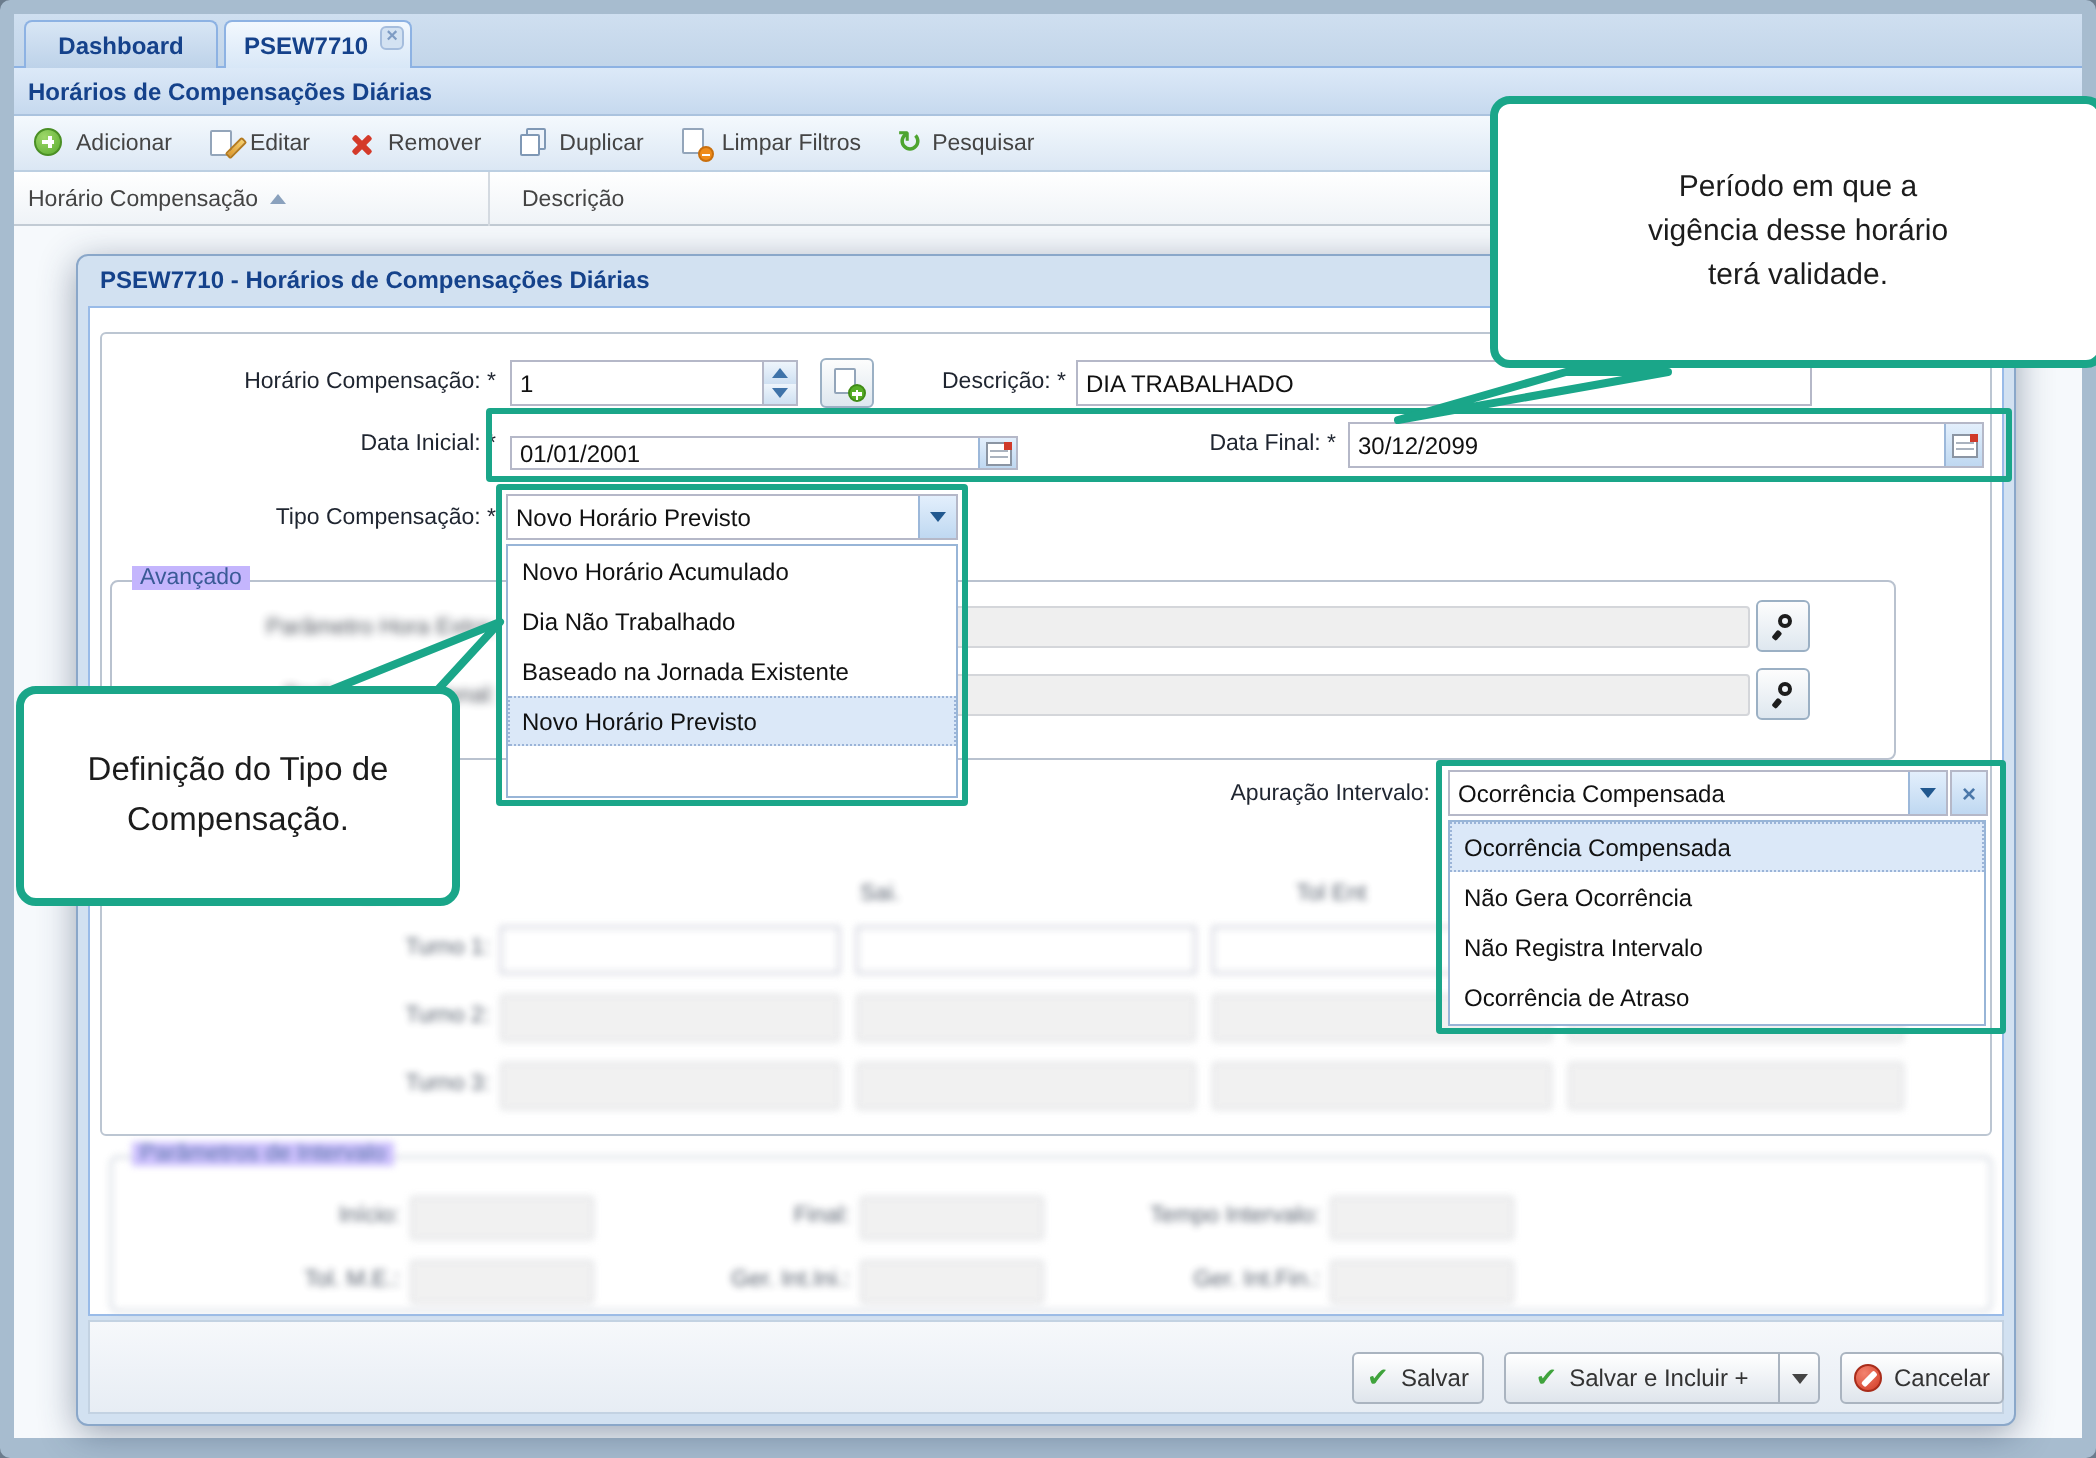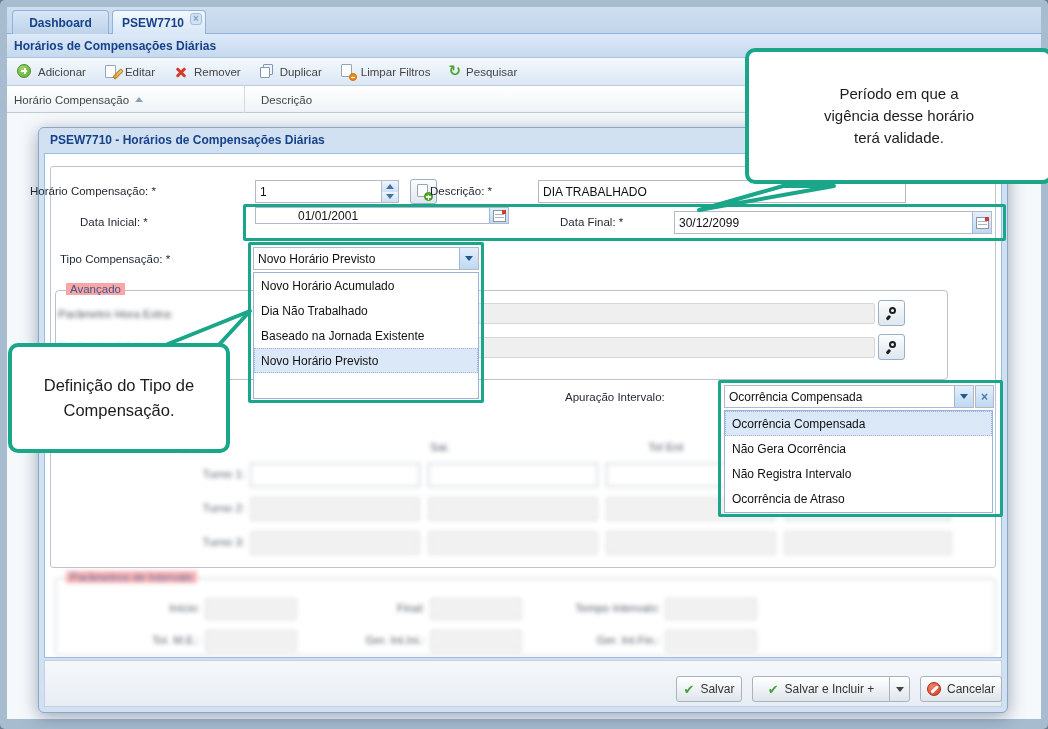--- a/index.html
+++ b/index.html
@@ -27,33 +27,33 @@
   .gbody{position:absolute;left:7px;top:113px;width:1034px;height:606px;background:#f6f9fc;}
   
   .dlg{position:absolute;left:38px;top:127px;width:970px;height:586px;background:#d2e1f1;border:1px solid #8aa7c9;
        border-radius:6px;box-shadow:0 4px 18px rgba(40,60,90,.45);}
   .dtitle{position:absolute;left:38px;top:127px;width:970px;height:26px;color:#15428b;font-weight:bold;font-size:12px;
        display:flex;align-items:center;padding-left:12px;}
   .dbody{position:absolute;left:44px;top:153px;width:958px;height:505px;background:#fff;border:1px solid #99bbe8;}
   .ipanel{position:absolute;left:50px;top:166px;width:946px;height:402px;background:#fff;border:1px solid #bcc6d2;border-radius:3px;}
   .dfoot{position:absolute;left:44px;top:660px;width:958px;height:47px;background:linear-gradient(#f6f8fb,#e7edf4);border:1px solid #c3d2e2;border-top:1px solid #c3d2e2;}
   
-  .lbl{position:absolute;font-size:11.5px;color:#1f2530;white-space:nowrap;}
+  .lbl{position:absolute;font-size:11.5px;color:#1f2530;text-align:right;white-space:nowrap;}
   .fld{position:absolute;display:flex;align-items:stretch;border:1px solid #b5b8c8;background:#fff;}
   .fld input{border:0;outline:none;flex:1;min-width:0;font-size:12px;color:#111;padding:0 4px;background:transparent;}
   .txt{position:absolute;border:1px solid #b5b8c8;font-size:12px;color:#111;padding:0 4px;background:#fff;outline:none;}
   .trig{width:19px;border-left:1px solid #9cb8da;background:linear-gradient(#e3effc,#bfd8f1);display:flex;align-items:center;justify-content:center;}
   .chev{width:0;height:0;border-left:4px solid transparent;border-right:4px solid transparent;border-top:5px solid #21588f;}
   .spin{width:17px;border-left:1px solid #b5b8c8;display:flex;flex-direction:column;}
   .spin div{flex:1;background:linear-gradient(#eef5fc,#cfe0f2);display:flex;align-items:center;justify-content:center;}
   .up{width:0;height:0;border-left:4px solid transparent;border-right:4px solid transparent;border-bottom:5px solid #3f73a9;}
   .dn{width:0;height:0;border-left:4px solid transparent;border-right:4px solid transparent;border-top:5px solid #3f73a9;}
   .sqbtn{position:absolute;border:1px solid #9bb0c4;border-radius:3px;background:linear-gradient(#fdfdfd,#dee7ef);display:flex;align-items:center;justify-content:center;}
   .fset{position:absolute;border:1px solid #b9c2cf;border-radius:4px;}
-  .legend{position:absolute;top:-8px;left:10px;background:#fca5a5;padding:0 4px;font-size:11.5px;color:#3a5a96;}
+  .legend{position:absolute;top:-8px;left:10px;background:#c4b5fd;padding:0 4px;font-size:11.5px;color:#3a5a96;}
   .dis{position:absolute;background:#efefef;border:1px solid #d4d6da;border-radius:2px;}
   .list{position:absolute;background:#fff;border:1px solid #98b5d7;font-size:12px;color:#111;z-index:21;}
   .opt{height:25px;display:flex;align-items:center;padding:0 6px;border:1px dotted transparent;}
   .opt.sel{background:#dbe8f8;border:1px dotted #9bb4d8;}
   .teal{position:absolute;border:3px solid #1aa689;border-radius:2px;z-index:23;pointer-events:none;}
   .blurzone{position:absolute;inset:0;filter:blur(1.9px);opacity:.85;z-index:4;pointer-events:none;}
   .blbl{position:absolute;font-size:11.5px;color:#3c4656;text-align:right;white-space:nowrap;}
   .blur2{filter:blur(2.1px);opacity:.8;}
   
   .callout{position:absolute;background:#fff;border:4px solid #1aa689;border-radius:10px;z-index:30;
@@ -236,21 +236,21 @@
         <span class="dot-g">
           <i class="h"></i>
           <i class="v"></i>
         </span>
       </span>
   </div>
   <div class="lbl" style="left:430px;top:185px;width:103px;">Descrição: *</div>
   <input class="txt" readonly="" style="left: 538px; top: 180px; width: 368px; height: 23px;" value="DIA TRABALHADO">
 
   <div class="lbl" style="left:80px;top:216px;width:168px;">Data Inicial: *</div>
-  <div class="fld" style="left:255px;top:207px;width:254px;height:17px;padding-left:38px;">
+  <div class="fld" style="left:255px;top:218px;width:254px;height:17px;">
     <input readonly="" value="01/01/2001" style="">
     <span class="trig">
         <span class="cal">
           <i class="l1"></i>
           <i class="l2"></i>
           <i class="rd"></i>
         </span>
       </span>
   </div>
   <div class="lbl" style="left:560px;top:216px;width:108px;">Data Final: *</div>

